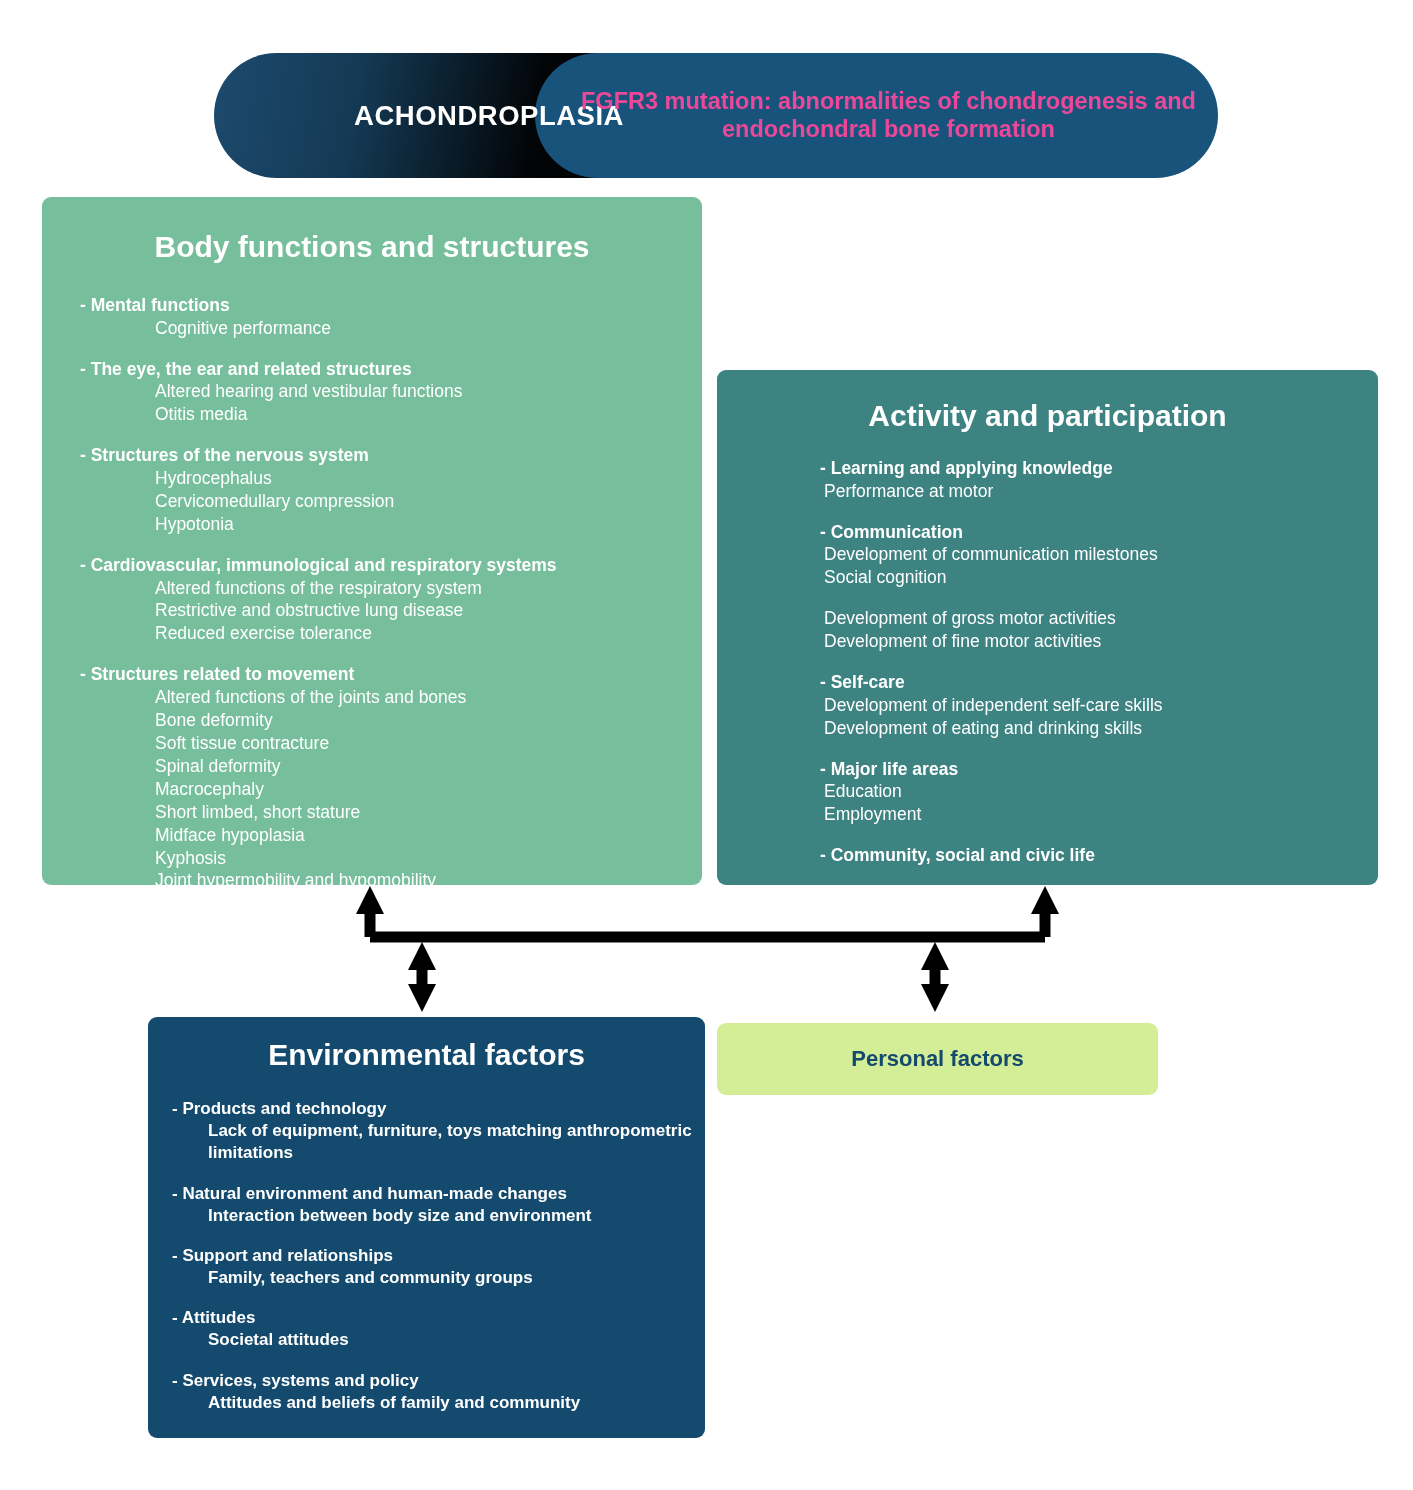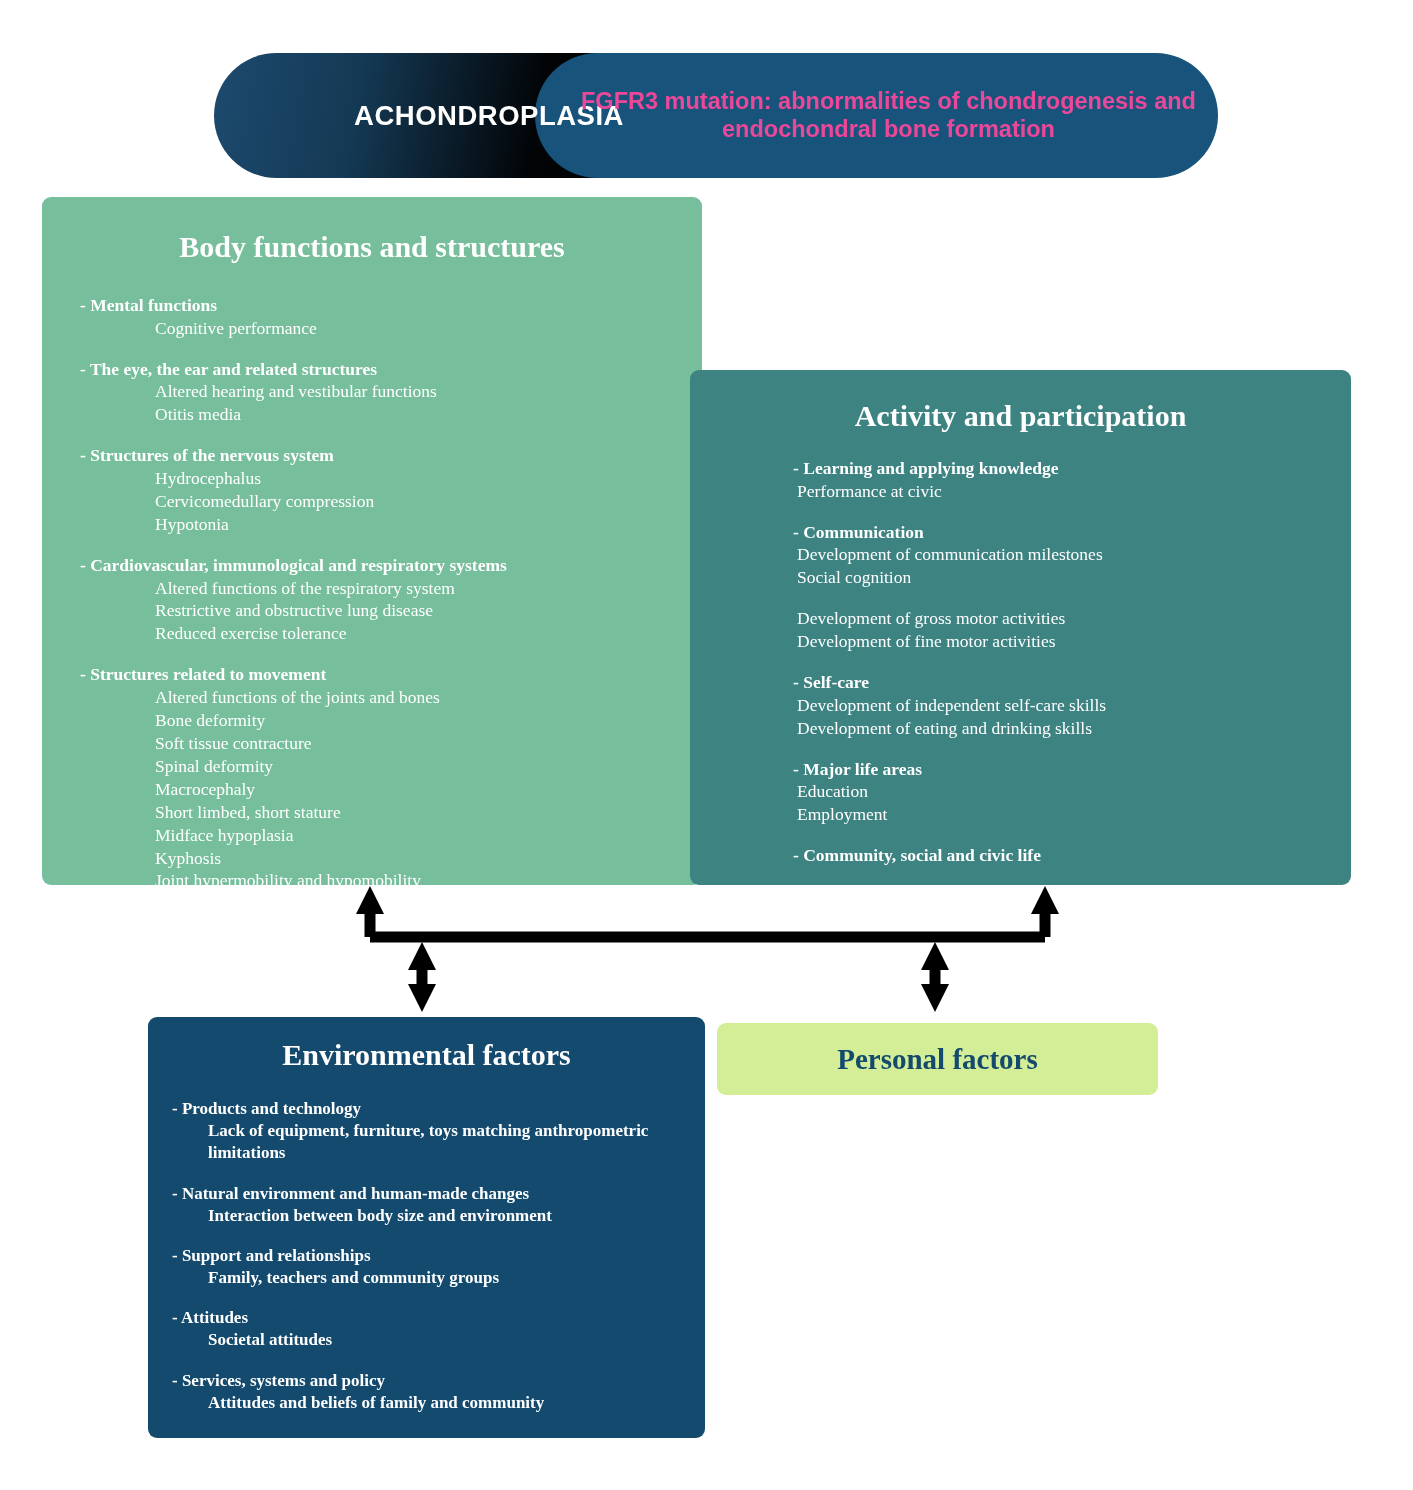--- a/index.html
+++ b/index.html
@@ -82,21 +82,20 @@
     line-height: 1.16;
     padding: 0 20px;
     z-index: 3;
   }
 
   
   .panel {
     position: absolute;
     border-radius: 9px;
     overflow: hidden;
-    font-family: Liberation Serif, serif;
   }
   .panel-title {
     text-align: center;
     font-weight: bold;
     color: #ffffff;
   }
   .group { margin-bottom: 18px; }
   .group:last-child { margin-bottom: 0; }
   .group-head {
     font-weight: bold;
@@ -126,21 +125,21 @@
   }
   #panel-body .group-head { font-size: 17.5px; }
   #panel-body .group-item {
     font-size: 17.5px;
     padding-left: 75px;
     font-weight: normal;
   }
 
   
   #panel-activity {
-    left: 690px;
+    left: 717px;
     top: 370px;
     width: 661px;
     height: 515px;
     background: #3d8382;
   }
   #panel-activity .panel-title {
     font-size: 30px;
     margin-top: 29px;
   }
   #panel-activity .body-list {
@@ -183,21 +182,21 @@
     top: 1023px;
     width: 441px;
     height: 72px;
     background: #d4ed97;
     display: flex;
     align-items: center;
     justify-content: center;
   }
   #panel-personal .panel-title {
     color: #134a6d;
-    font-size: 29px;
+    font-size: 22px;
     margin: 0;
   }
 
   
   #connectors {
     position: absolute;
     left: 0;
     top: 0;
     width: 1413px;
     height: 1490px;
@@ -253,21 +252,21 @@
           <div class="group-item">Joint hypermobility and hypomobility</div>
         </div>
       </div>
   </div>
 
   <div class="panel" id="panel-activity">
     <div class="panel-title">Activity and participation</div>
     <div class="body-list">
         <div class="group">
           <div class="group-head">- Learning and applying knowledge</div>
-          <div class="group-item">Performance at civic</div>
+          <div class="group-item">Performance at motor</div>
         </div>
         <div class="group">
           <div class="group-head">- Communication</div>
           <div class="group-item">Development of communication milestones</div>
           <div class="group-item">Social cognition</div>
         </div>
         <div class="group">
           <div class="group-item">Development of gross motor activities</div>
           <div class="group-item">Development of fine motor activities</div>
         </div>

